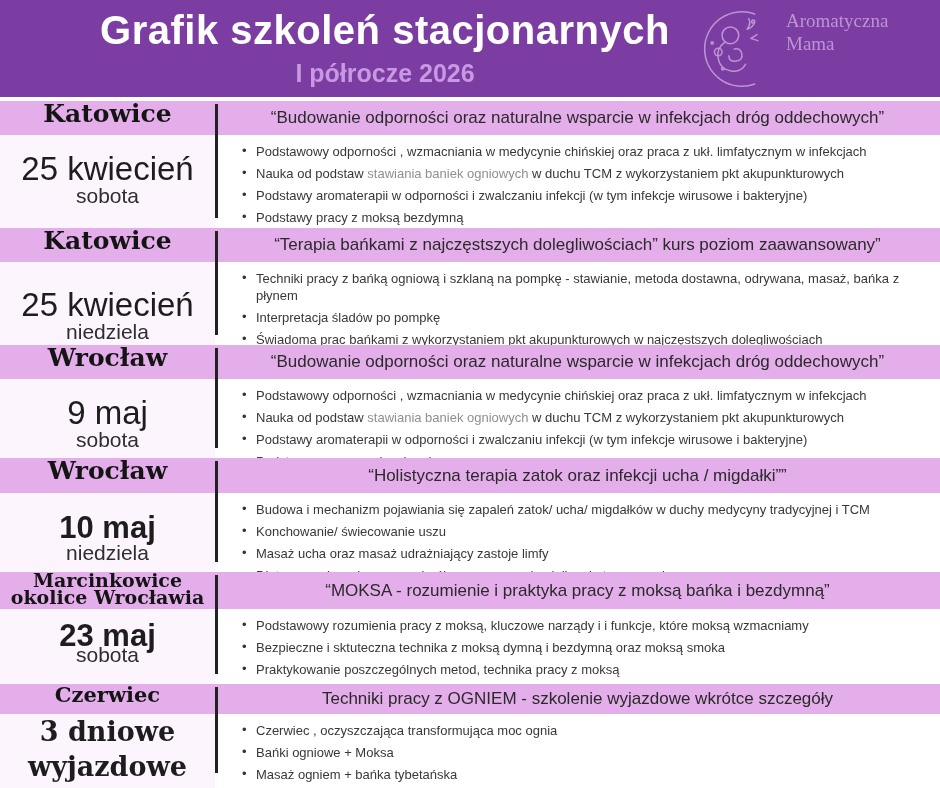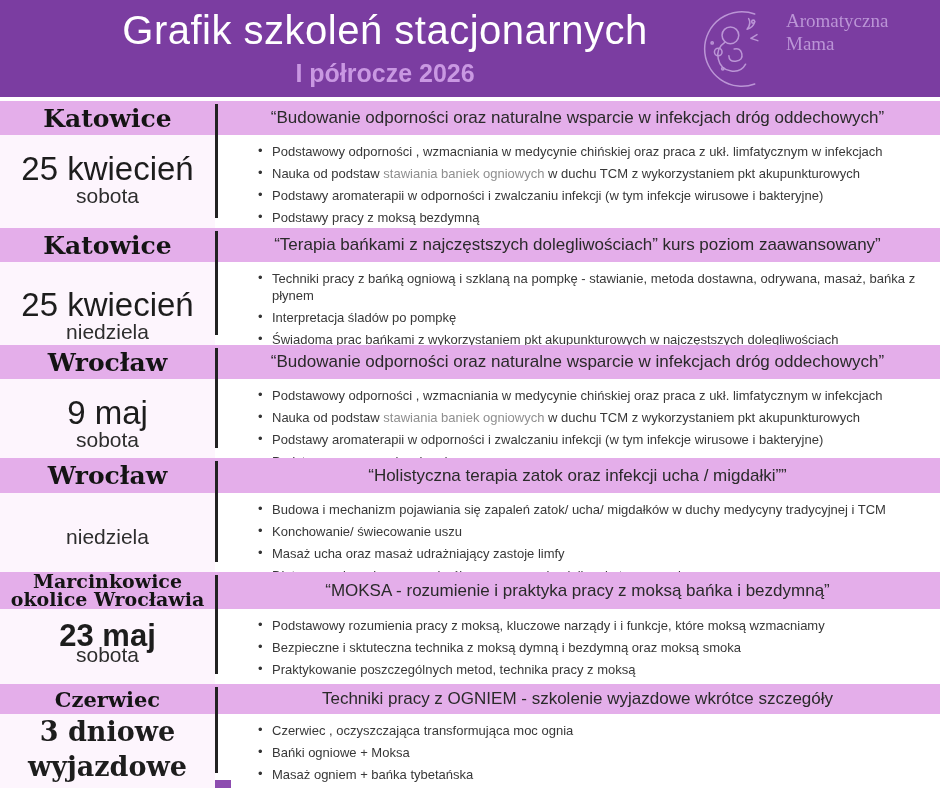--- a/index.html
+++ b/index.html
@@ -14,42 +14,42 @@
     --leftbg:#fdf5fd;
   }
   *{margin:0;padding:0;box-sizing:border-box;}
   html,body{background:#ffffff;}
   body{font-family:"Liberation Sans",sans-serif;}
   .page{width:940px;height:788px;overflow:hidden;display:flex;flex-direction:column;background:#fff;}
 
   
   .header{height:97px;background:var(--purple);display:flex;align-items:center;justify-content:space-between;padding:0 30px 0 70px;flex:none;}
   .header-text{text-align:center;flex:1;}
-  .page-title{color:#fff;font-size:40px;font-weight:400;letter-spacing:0.5px;line-height:1.05;}
+  .page-title{color:#fff;font-size:40px;font-weight:700;letter-spacing:0.5px;line-height:1.05;}
   .page-subtitle{color:var(--subtitle);font-size:25px;font-weight:700;margin-top:8px;}
   .logo{display:flex;align-items:flex-start;gap:10px;width:210px;flex:none;}
   .logo svg{width:76px;height:80px;flex:none;}
   .logo-text{font-family:"Liberation Serif",serif;color:var(--logo);font-size:19px;line-height:1.25;}
 
   
   main{flex:1;display:flex;flex-direction:column;padding-top:4px;}
   .row{position:relative;display:flex;flex-direction:column;flex:none;}
   .s1{height:127px}.s2{height:117px}.s3{height:113px}.s4{height:114px}.s5{height:112px}.s6{height:95px}
   .band{height:34px;background:var(--band);display:flex;flex:none;}
   .s4 .band{height:35px}.s5 .band{height:37px}.s6 .band{height:30px}
-  .band-left{width:215px;flex:none;display:flex;flex-direction:column;align-items:center;justify-content:center;}
+  .band-left{width:215px;flex:none;display:flex;flex-direction:column;align-items:center;justify-content:flex-start;}
   .band-right{flex:1;display:flex;align-items:center;justify-content:center;padding:0 14px;border-radius:13px;}
   .loc-line{font-family:"DejaVu Serif","Liberation Serif",serif;font-weight:700;color:var(--ink);font-size:25px;line-height:1;}
   .s5 .loc-line{font-size:19px;line-height:0.92;}
   .s6 .loc-line{font-size:21px;}
   .course-title{font-size:17px;color:#2a2a2a;text-align:center;line-height:1.15;}
 
   .content{flex:1;display:flex;}
   .content-left{width:215px;flex:none;background:var(--leftbg);display:flex;flex-direction:column;align-items:center;justify-content:center;padding-bottom:6px;}
-  .content-right{flex:1;background:#fff;padding:9px 12px 0 26px;margin-left:16px;}
+  .content-right{flex:1;background:#fff;padding:9px 12px 0 26px;}
 
   .date{font-size:33px;font-weight:400;color:#1d1d1d;line-height:1.05;text-align:center;}
   .date.style-bold{font-weight:700;font-size:31px;}
   .date.style-serif{font-family:"DejaVu Serif","Liberation Serif",serif;font-weight:700;font-size:27px;line-height:1.3;}
   .day{font-size:21px;color:#2e2e2e;margin-top:-3px;}
   .s5 .day{margin-top:-9px;}
 
   ul.bullets{list-style:none;}
   ul.bullets li{position:relative;padding-left:15px;font-size:13px;color:var(--text);line-height:1.3;margin-bottom:5px;}
   ul.bullets li::before{content:"•";position:absolute;left:1px;top:-1px;color:#333;font-size:13px;}
@@ -178,20 +178,23 @@
     <div class="band">
       <div class="band-left">
             <div class="loc-line">Wrocław</div>
           </div>
       <div class="band-right">
         <div class="course-title">“Holistyczna terapia zatok oraz infekcji ucha / migdałki””</div>
       </div>
     </div>
     <div class="content">
       <div class="content-left">
+        <div class="date style-bold">
+              <div>10 maj</div>
+            </div>
         <div class="day">niedziela</div>
       </div>
       <div class="content-right">
         <ul class="bullets">
               <li><span>Budowa i mechanizm pojawiania się zapaleń zatok/ ucha/ migdałków w duchy medycyny tradycyjnej i TCM</span></li>
               <li><span>Konchowanie/ świecowanie uszu</span></li>
               <li><span>Masaż ucha oraz masaż udrażniający zastoje limfy</span></li>
               <li><span>Dieta, masaż ogniem, praca bańką oraz wsparcie olejkami eterycznymi</span></li>
             </ul>
       </div>

